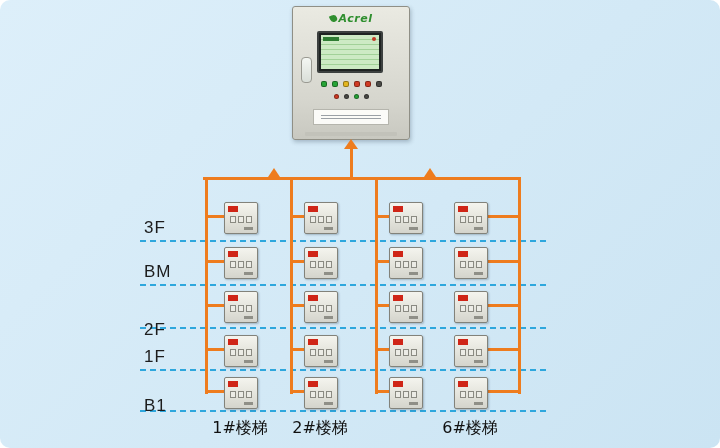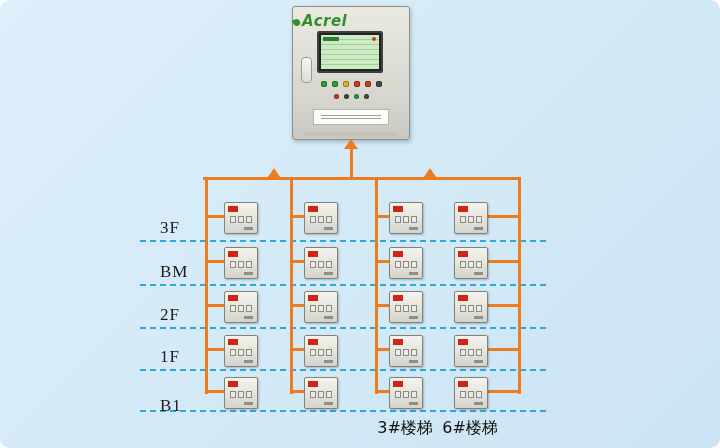--- a/index.html
+++ b/index.html
@@ -17,22 +17,22 @@
   }
 
   
   .panel{
     position:absolute;left:292px;top:6px;width:116px;height:132px;
     background:linear-gradient(180deg,#eaeae2 0%,#d6d6ce 70%,#c8c8c0 100%);
     border:1px solid #8f8f86;border-radius:3px;
     box-shadow:1px 2px 4px rgba(40,60,80,.3);
   }
   .brand{
-    position:absolute;top:5px;left:0;right:0;text-align:left;
-    font-style:italic;font-weight:bold;font-size:15px;color:var(--brand-green);
+    position:absolute;top:5px;left:0;right:0;text-align:center;
+    font-style:italic;font-weight:bold;font-size:11px;color:var(--brand-green);
     letter-spacing:.5px;
   }
   .leaf{
     display:inline-block;width:7px;height:7px;background:var(--brand-green);
     border-radius:0 80% 60% 80%;transform:rotate(-25deg);margin-right:2px;
   }
   .screen{
     position:absolute;left:24px;top:24px;width:66px;height:42px;
     background:#1f2322;border:2px solid #3c403f;border-radius:2px;padding:2px;box-sizing:border-box;
   }
@@ -85,22 +85,22 @@
     box-shadow:1px 1px 2px rgba(40,60,80,.3);
   }
   .device .badge{position:absolute;left:3px;top:3px;width:10px;height:6px;background:var(--device-red);}
   .device .keys{position:absolute;left:0;right:0;top:13px;display:flex;justify-content:center;gap:2px;}
   .device .keys i{display:block;width:6px;height:7px;background:#ecece6;border:1px solid #8a8a82;box-sizing:border-box;}
   .device .slot{position:absolute;right:4px;bottom:3px;width:9px;height:3px;background:#8f8f87;}
 
   
   .floor-label{
     position:absolute;left:144px;width:40px;
-    font-family:Liberation Serif, serif;
-    font-size:17px;color:#1c1c1c;letter-spacing:1px;margin-left:16px;
+    font-family:Liberation Sans, sans-serif;
+    font-size:17px;color:#1c1c1c;letter-spacing:1px;
   }
   .stair-label{
     position:absolute;top:418px;width:80px;text-align:center;
     font-size:16px;color:#101010;font-family:"DejaVu Sans","Liberation Sans",sans-serif;
   }
 </style>
 </head>
 <body>
 
 <div class="stage">
@@ -350,20 +350,21 @@
           <i></i>
           <i></i>
           <i></i>
         </span>
         <span class="slot"></span>
       </div>
     </div>
 
   <div class="floor-label" style="top:218px;">3F</div>
   <div class="floor-label" style="top:262px;">BM</div>
-  <div class="floor-label" style="top:305px;">2F</div>
+  <div class="floor-label" style="top:320px;">2F</div>
   <div class="floor-label" style="top:347px;">1F</div>
   <div class="floor-label" style="top:396px;">B1</div>
 
-  <div class="stair-label" style="left:365px;">3#楼梯</div>
+  <div class="stair-label" style="left:200px;">1#楼梯</div>
+  <div class="stair-label" style="left:280px;">2#楼梯</div>
   <div class="stair-label" style="left:430px;">6#楼梯</div>
 
 </div>
 
 </body></html>

